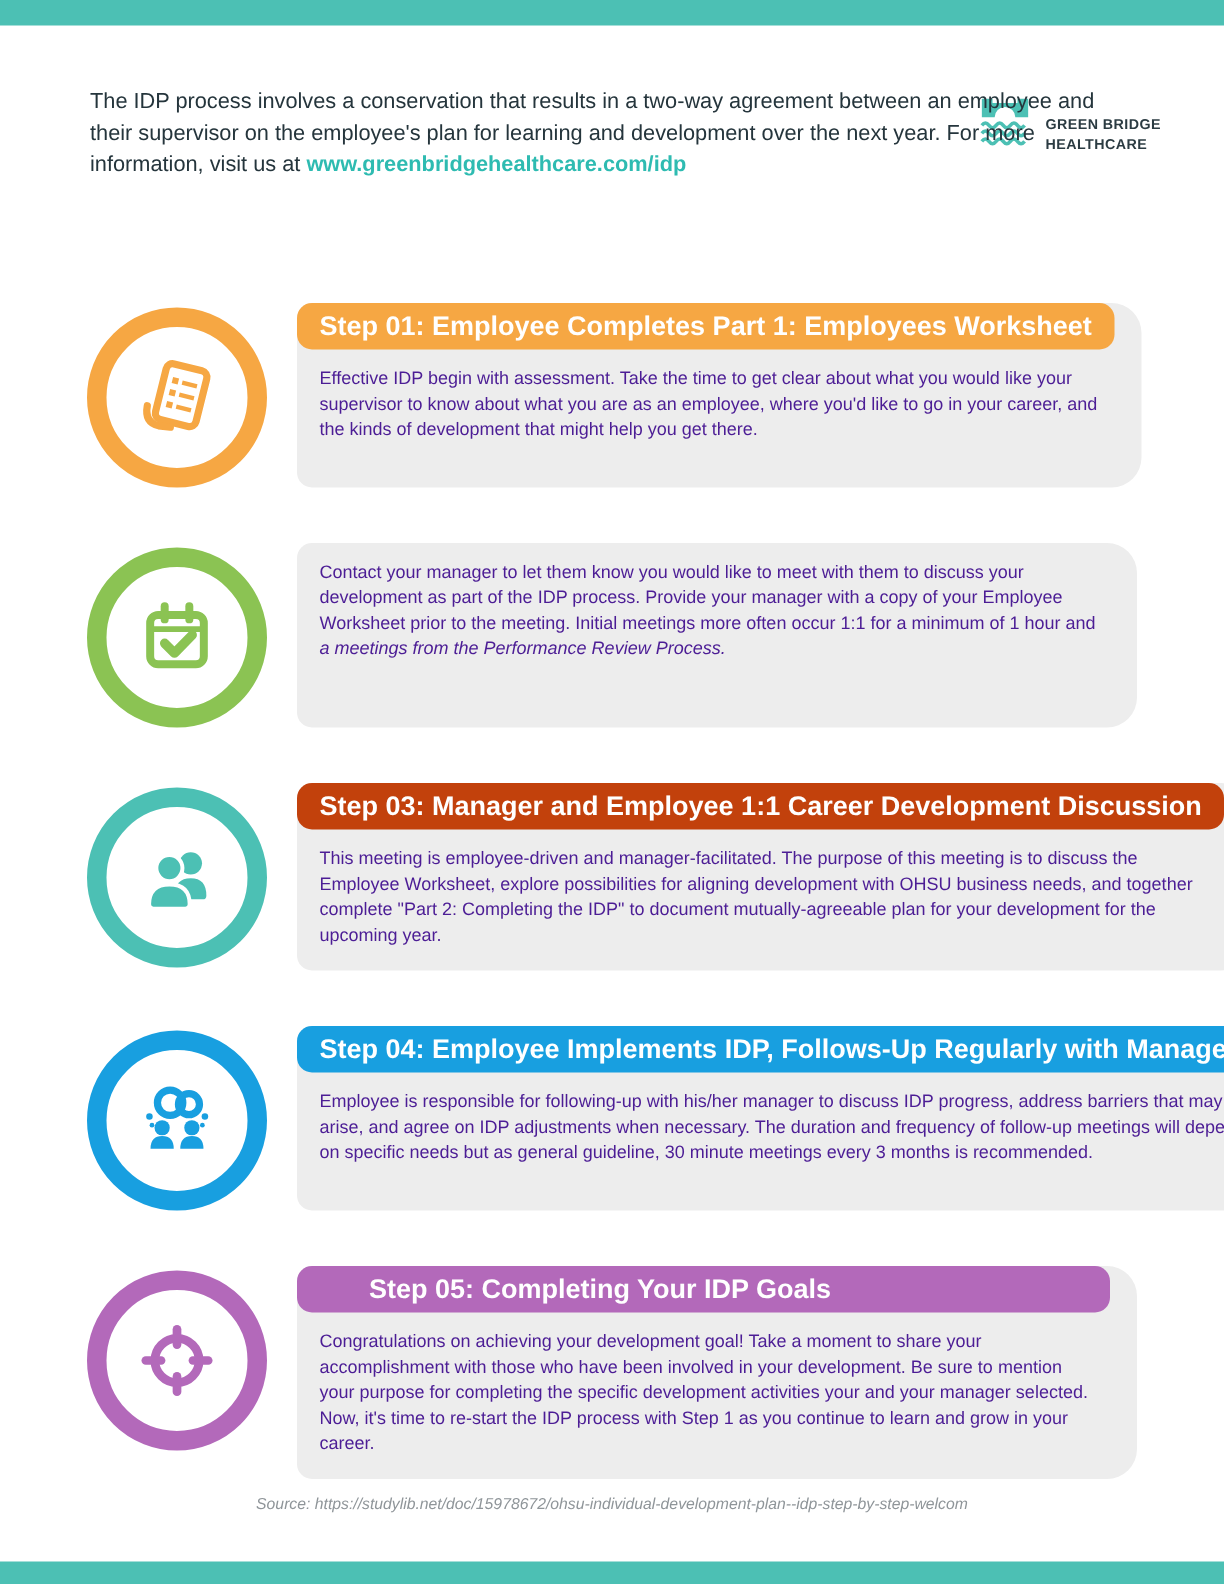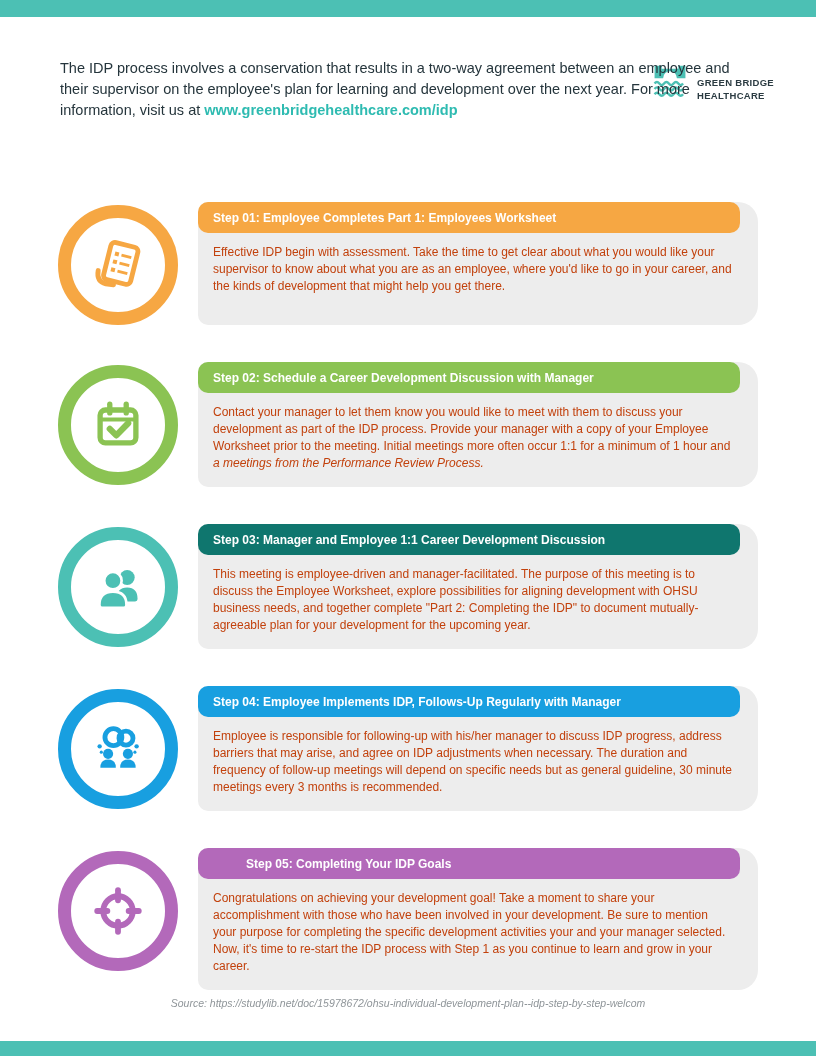--- a/index.html
+++ b/index.html
@@ -19,22 +19,22 @@
   .logo-mark{width:38px;height:36px;}
   .logo-text{font-size:9.5px;font-weight:bold;color:#2b3b42;line-height:1.3;letter-spacing:0.3px;}
 
   .steps{position:absolute;top:202px;left:58px;width:700px;}
   .step{display:flex;margin-bottom:37px;}
   .badge{flex:none;width:94px;height:94px;border:13px solid #999;border-radius:50%;background:#fff;
          display:flex;align-items:center;justify-content:center;margin-top:3px;}
   .badge svg{width:58px;height:58px;display:block;}
   .card{flex:1;margin-left:20px;background:#ededed;border-radius:10px 20px 20px 10px;}
   .bar{height:31px;border-radius:10px;margin-right:18px;display:flex;align-items:center;
-       padding:0 15px;color:#ffffff;font-weight:bold;font-size:12px;white-space:nowrap;}
-  .step-body{padding:11px 26px 15px 15px;font-size:12px;line-height:17px;color:#c2410c;}
+       padding:0 15px;color:#ffffff;font-weight:bold;font-size:18px;white-space:nowrap;}
+  .step-body{padding:11px 26px 15px 15px;font-size:12px;line-height:17px;color:#4c1d95;}
 
   .source{position:absolute;top:997px;left:0;width:816px;text-align:center;
           font-size:10.5px;font-style:italic;color:#8f9599;}
 </style>
 </head>
 <body>
 
 <div class="topbar" style="background: rgb(76, 192, 180);"></div>
 
 <div class="logo">
@@ -91,42 +91,39 @@
         <svg viewBox="0 0 24 24" stroke="currentColor" fill="none">
           <rect x="4.6" y="5.8" width="14.8" height="13.6" rx="2.2" stroke-width="2.2"></rect>
           <line x1="8.6" y1="3.4" x2="8.6" y2="7" stroke-width="2.2" stroke-linecap="round"></line>
           <line x1="15.4" y1="3.4" x2="15.4" y2="7" stroke-width="2.2" stroke-linecap="round"></line>
           <line x1="4.6" y1="9.7" x2="19.4" y2="9.7" stroke-width="1.6"></line>
           <path d="M8.6 13.6 l2.7 2.7 l4.9 -5" stroke-width="2.6" stroke-linecap="round" stroke-linejoin="round"></path>
         </svg>
       </span>
     </div>
     <div class="card">
-      <div class="bar" style="background: rgb(139, 195, 83);">
-        <span>Step 02: Schedule a Career Development Discussion with Manager</span>
-      </div>
       <div class="step-body">
         <span>Contact your manager to let them know you would like to meet with them to discuss your development as part of the IDP process. Provide your manager with a copy of your Employee Worksheet prior to the meeting. Initial meetings more often occur 1:1 for a minimum of 1 hour and </span><em>a meetings from the Performance Review Process.</em>
       </div>
     </div>
   </div>
 
   <div class="step">
     <div class="badge" style="border-color: rgb(76, 192, 180);">
       <span style="color: rgb(76, 192, 180);">
         <svg viewBox="0 0 24 24" fill="currentColor">
           <circle cx="15.8" cy="8.1" r="3.1"></circle>
           <path d="M11.4 17 q0 -4.8 4.4 -4.8 q4.3 0 4.3 4.8 q0 1 -1 1 h-6.7 q-1 0 -1 -1 z"></path>
           <circle cx="9.9" cy="9.4" r="3.6" stroke="#ffffff" stroke-width="1.1"></circle>
           <path d="M4.3 19.4 q0 -5.5 5.6 -5.5 q5.6 0 5.6 5.5 q0 1.2 -1.2 1.2 h-8.8 q-1.2 0 -1.2 -1.2 z" stroke="#ffffff" stroke-width="1.1"></path>
         </svg>
       </span>
     </div>
     <div class="card">
-      <div class="bar" style="background: #0f766e;">
+      <div class="bar" style="background: #c2410c;">
         <span>Step 03: Manager and Employee 1:1 Career Development Discussion</span>
       </div>
       <div class="step-body">
         <span>This meeting is employee-driven and manager-facilitated. The purpose of this meeting is to discuss the Employee Worksheet, explore possibilities for aligning development with OHSU business needs, and together complete "Part 2: Completing the IDP" to document mutually-agreeable plan for your development for the upcoming year.</span>
       </div>
     </div>
   </div>
 
   <div class="step">
     <div class="badge" style="border-color: rgb(24, 159, 224);">

